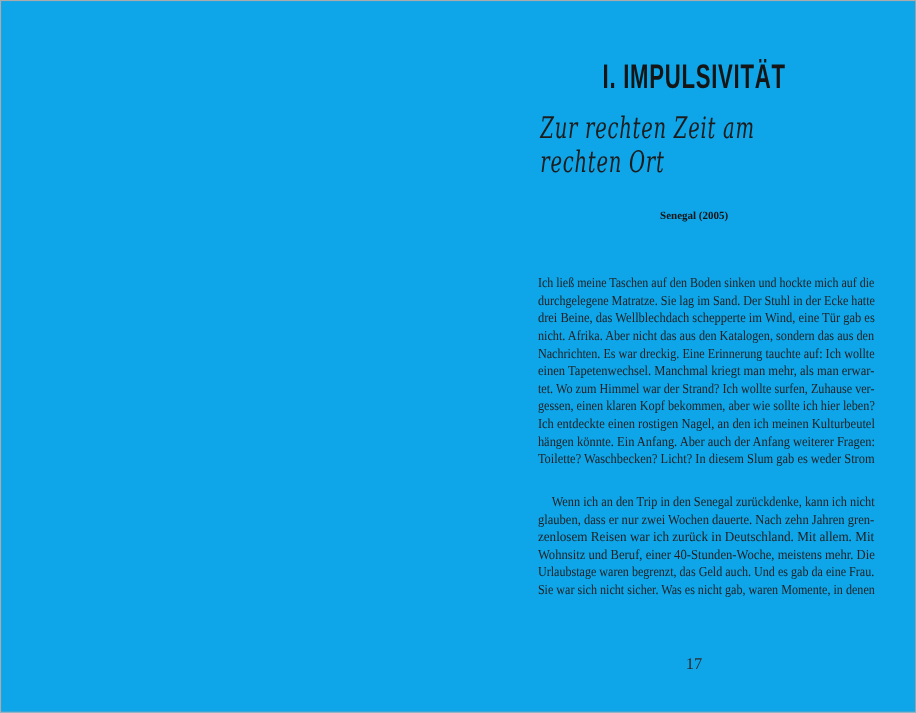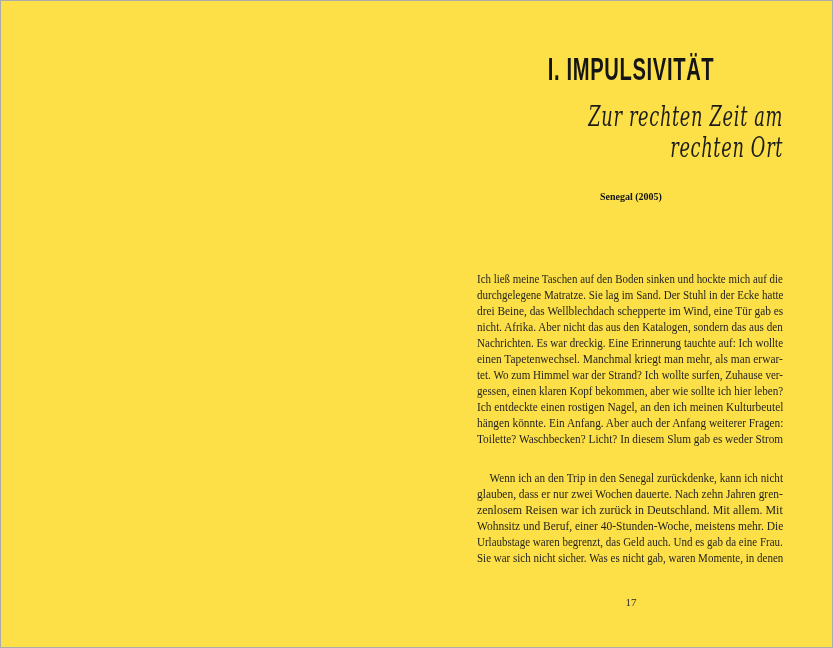--- a/index.html
+++ b/index.html
@@ -28,22 +28,22 @@
     line-height:34px;
     letter-spacing:1px;
     color:#151515;
     white-space:nowrap;
     transform:scaleX(0.65);
     transform-origin:center top;
   }
 
   
   .subtitle-wrap {
-    position:absolute; left:452px; top:100px; width:380px;
-    text-align:right;
+    position:absolute; left:440px; top:100px; width:380px;
+    text-align:left;
   }
   .subtitle-inner {
     display:inline-block;
     font-family:"DejaVu Serif", serif;
     font-style:italic;
     font-size:27px;
     line-height:31px;
     letter-spacing:1px;
     color:#1c1c1c;
     white-space:nowrap;
@@ -56,46 +56,46 @@
     position:absolute; left:440px; top:190px; width:380px;
     text-align:center;
     font-family:"Liberation Serif", serif;
     font-weight:bold;
     font-size:10px;
     color:#141414;
   }
 
   
   .body-col {
-    position:absolute; left:476px; top:248px; width:306px;margin-top:22px;
+    position:absolute; left:488px; top:248px; width:306px;
   }
   .para { margin:0; }
   .para + .para { margin-top:23px; }
   .bodyline {
     font-size:12.5px;
     line-height:16px;
     text-align:justify;
     text-align-last:justify;
     color:#1f1f1f;
   }
   .para.indent .bodyline:first-child { text-indent:14px; }
   .bodyline.lastline { text-align-last:left; }
 
   
   .pagenum {
     position:absolute; left:440px; top:595px; width:380px;
     text-align:center;
-    font-size:11px;
+    font-size:15px;
     color:#2b2b2b;
   }
 </style>
 </head>
 <body>
 
-<div class="sheet" style="background: #fde047; border-color: rgb(171, 171, 171); color: rgb(31, 31, 31);">
+<div class="sheet" style="background: #0ea5e9; border-color: rgb(171, 171, 171); color: rgb(31, 31, 31);">
 
   <div class="title-wrap">
     <span class="title-inner">I. IMPULSIVITÄT</span>
   </div>
 
   <div class="subtitle-wrap">
     <span class="subtitle-inner">
       <div>Zur rechten Zeit am</div>
       <div>rechten Ort</div>
     </span>

